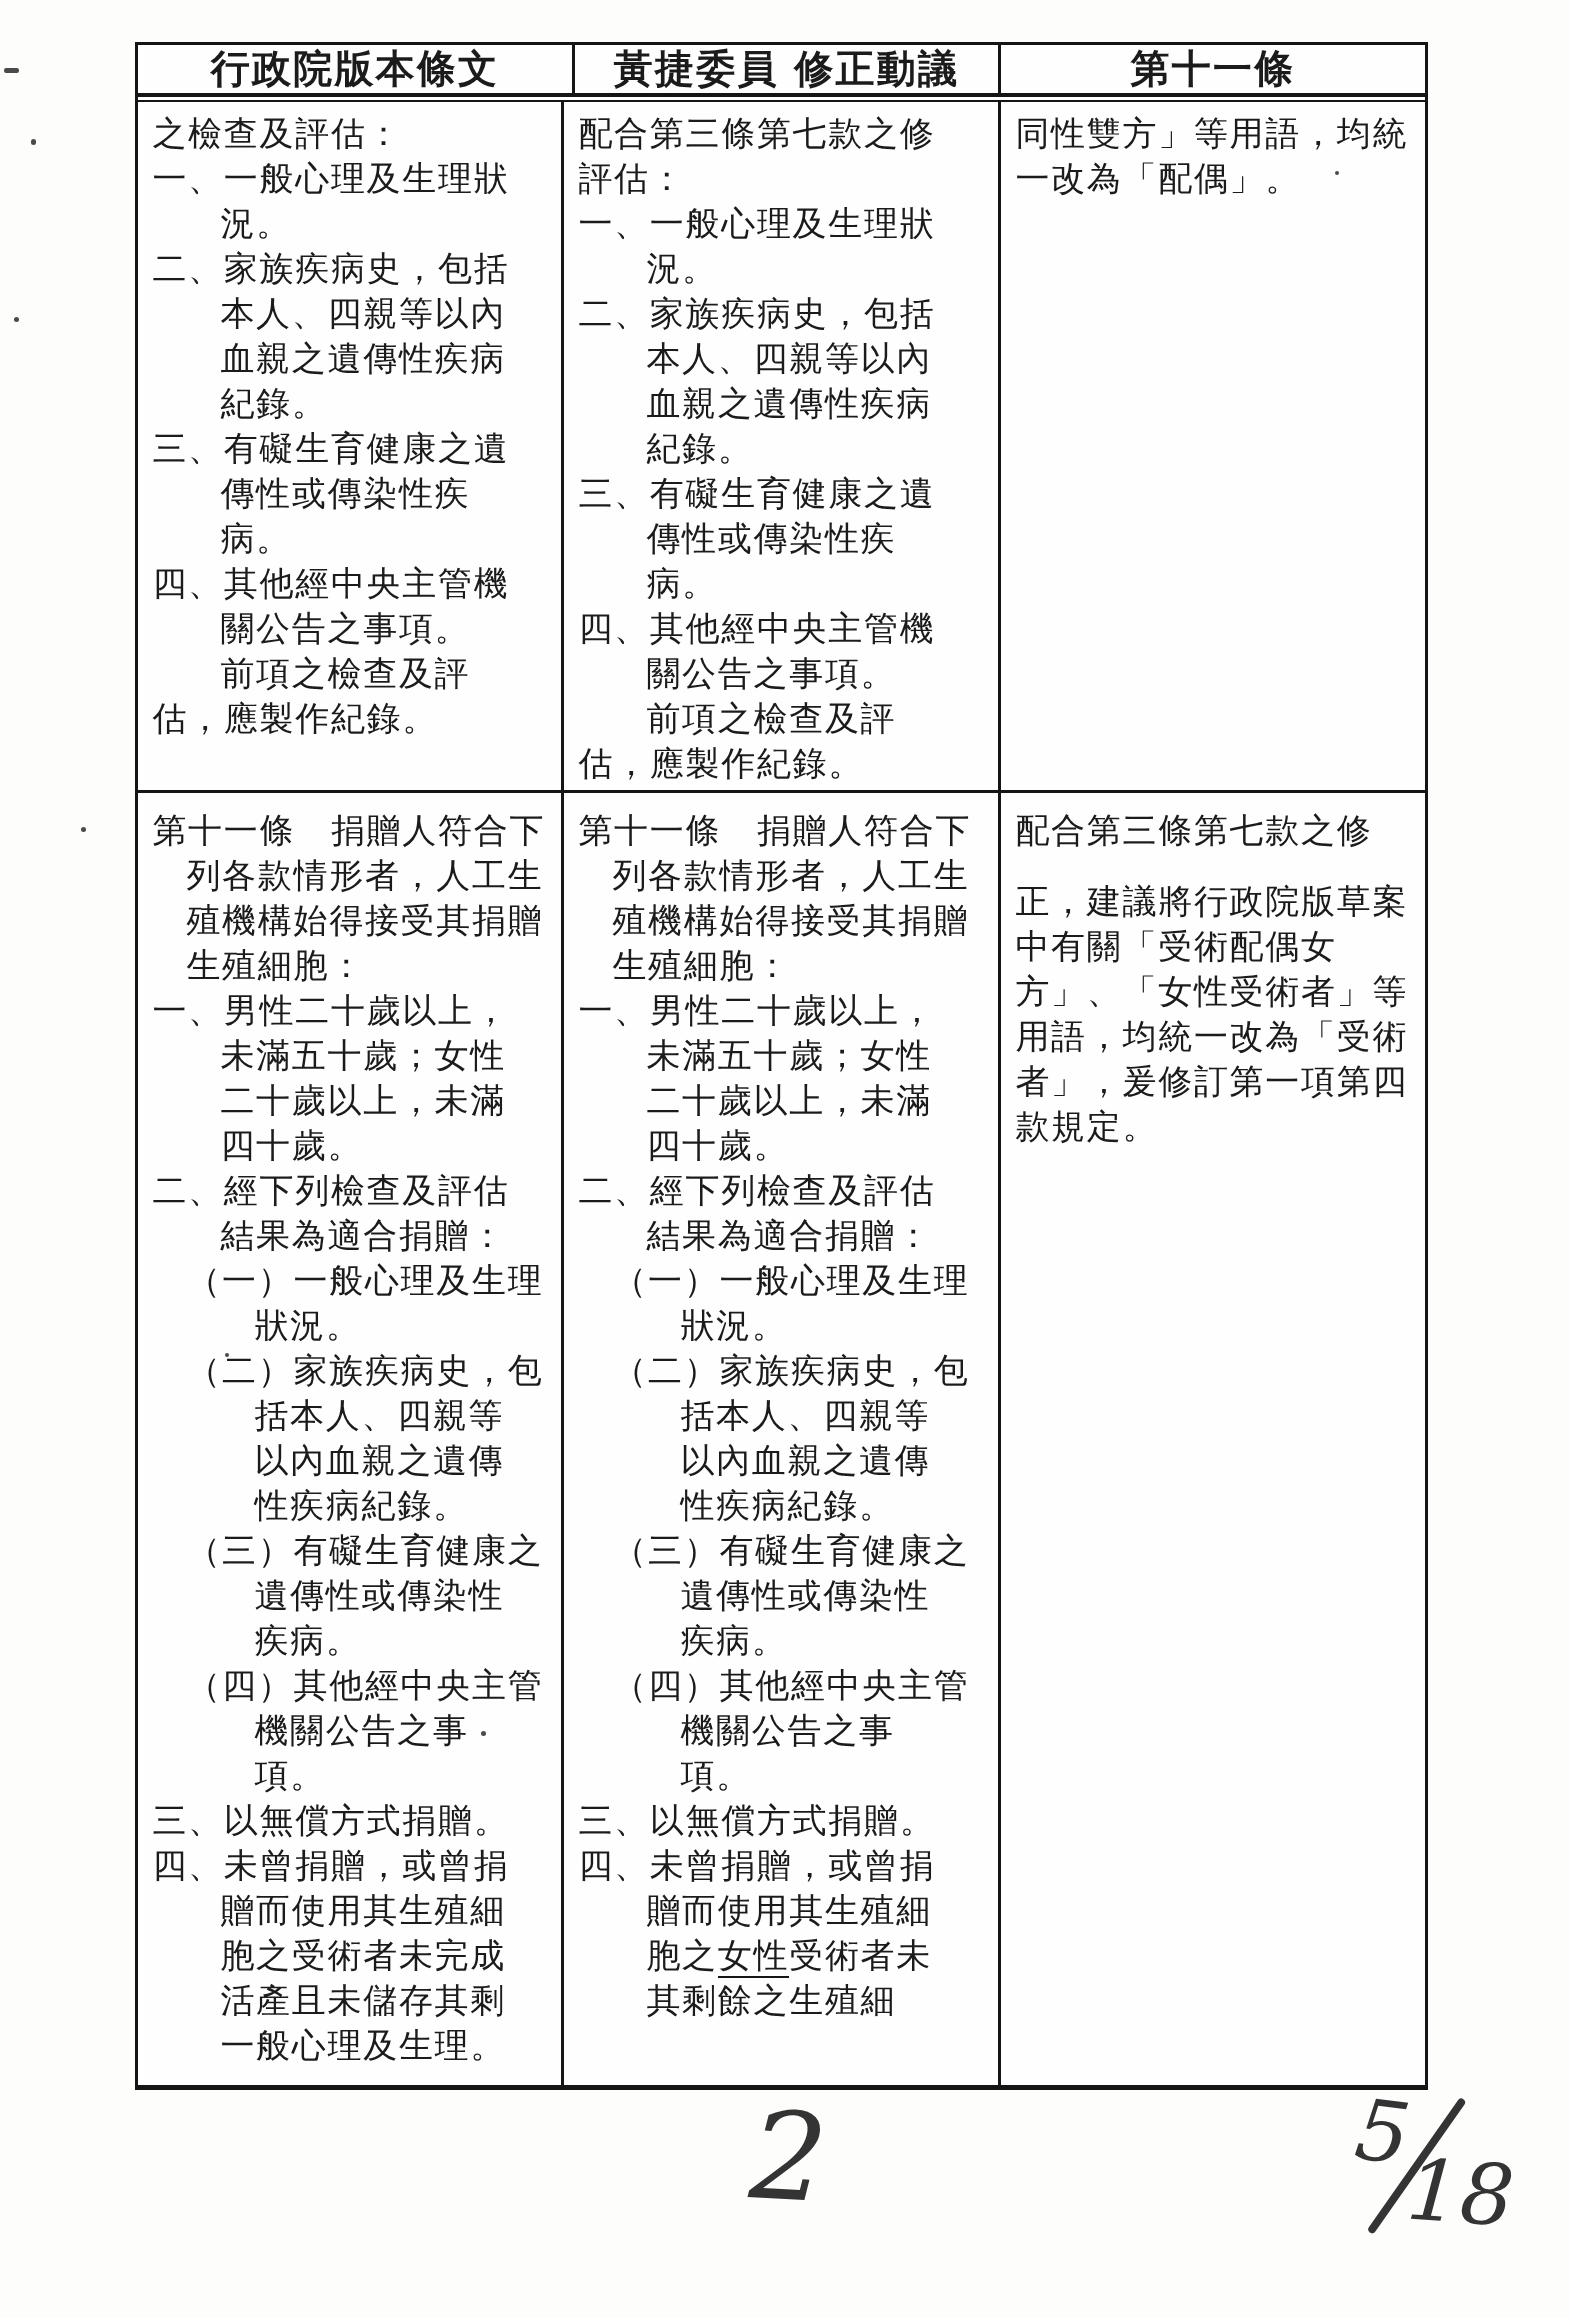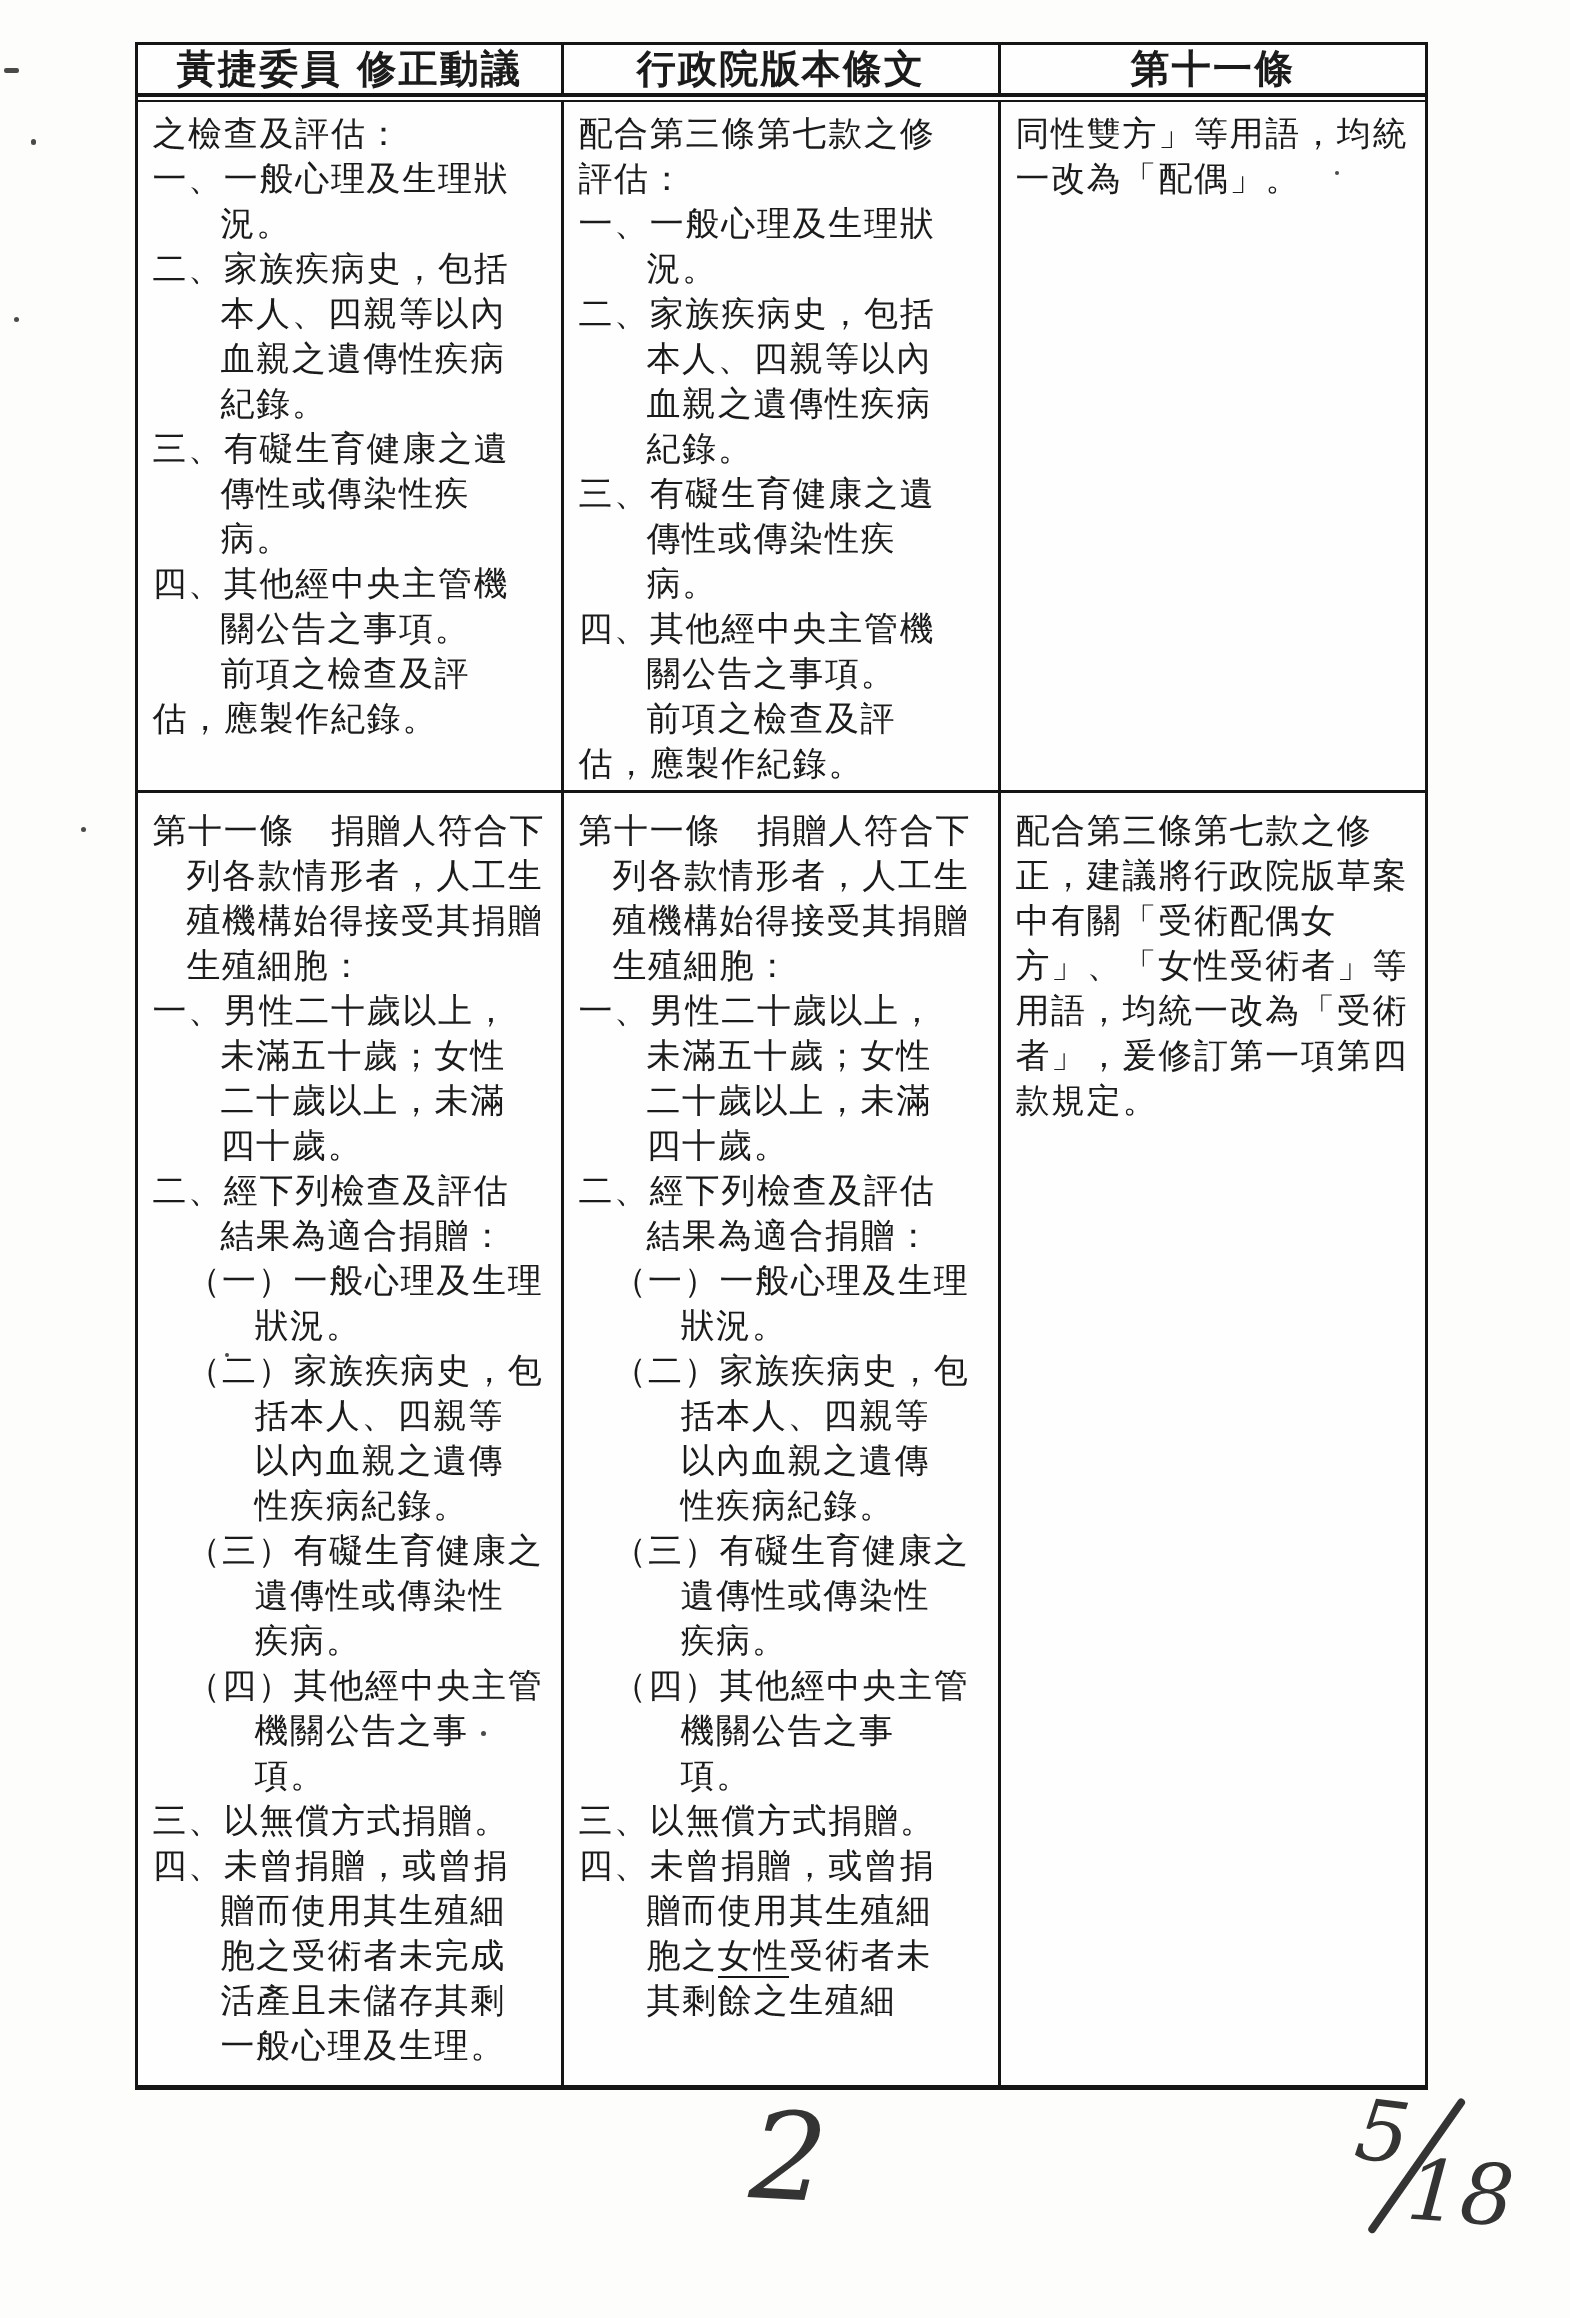--- a/index.html
+++ b/index.html
@@ -50,22 +50,22 @@
   .speck{position:absolute;background:#4a4a4a;border-radius:50%;}
 </style>
 </head>
 <body>
 
 <div class="page">
 
   <div class="table">
 
     <div class="thead">
+      <div class="hcell c2">行政院版本條文</div>
       <div class="hcell c1">黃捷委員 修正動議</div>
-      <div class="hcell c2">行政院版本條文</div>
       <div class="hcell c3">第十一條</div>
     </div>
 
     <div class="hrule"></div>
 
     <div class="trow trow1">
       <div class="cell c1">
         <div>
             <div class="tline" style="padding-left: 0em;">之檢查及評估：</div>
             <div class="tline" style="padding-left: 0em;">一、一般心理及生理狀</div>
@@ -172,21 +172,21 @@
             <div class="tline" style="padding-left: 2em;">贈而使用其生殖細</div>
           </div>
         <div class="tline ind2"><span>胞之</span><span class="u">女性</span><span>受術者未</span></div>
         <div>
             <div class="tline" style="padding-left: 2em;">其剩餘之生殖細</div>
           </div>
       </div>
       <div class="cell c3">
         <div>
             <div class="tline" style="padding-left: 0em;">配合第三條第七款之修</div>
-            <div class="tline" style="padding-left: 0em;">正，建議將行政院版草案</div>
+            <div class="tline" style="padding-left: 0em; margin-top: 26px;">正，建議將行政院版草案</div>
             <div class="tline" style="padding-left: 0em;">中有關「受術配偶女</div>
             <div class="tline" style="padding-left: 0em;">方」、「女性受術者」等</div>
             <div class="tline" style="padding-left: 0em;">用語，均統一改為「受術</div>
             <div class="tline" style="padding-left: 0em;">者」，爰修訂第一項第四</div>
             <div class="tline" style="padding-left: 0em; font-family: Liberation Serif, serif;">款規定。</div>
           </div>
       </div>
     </div>
 
   </div>

